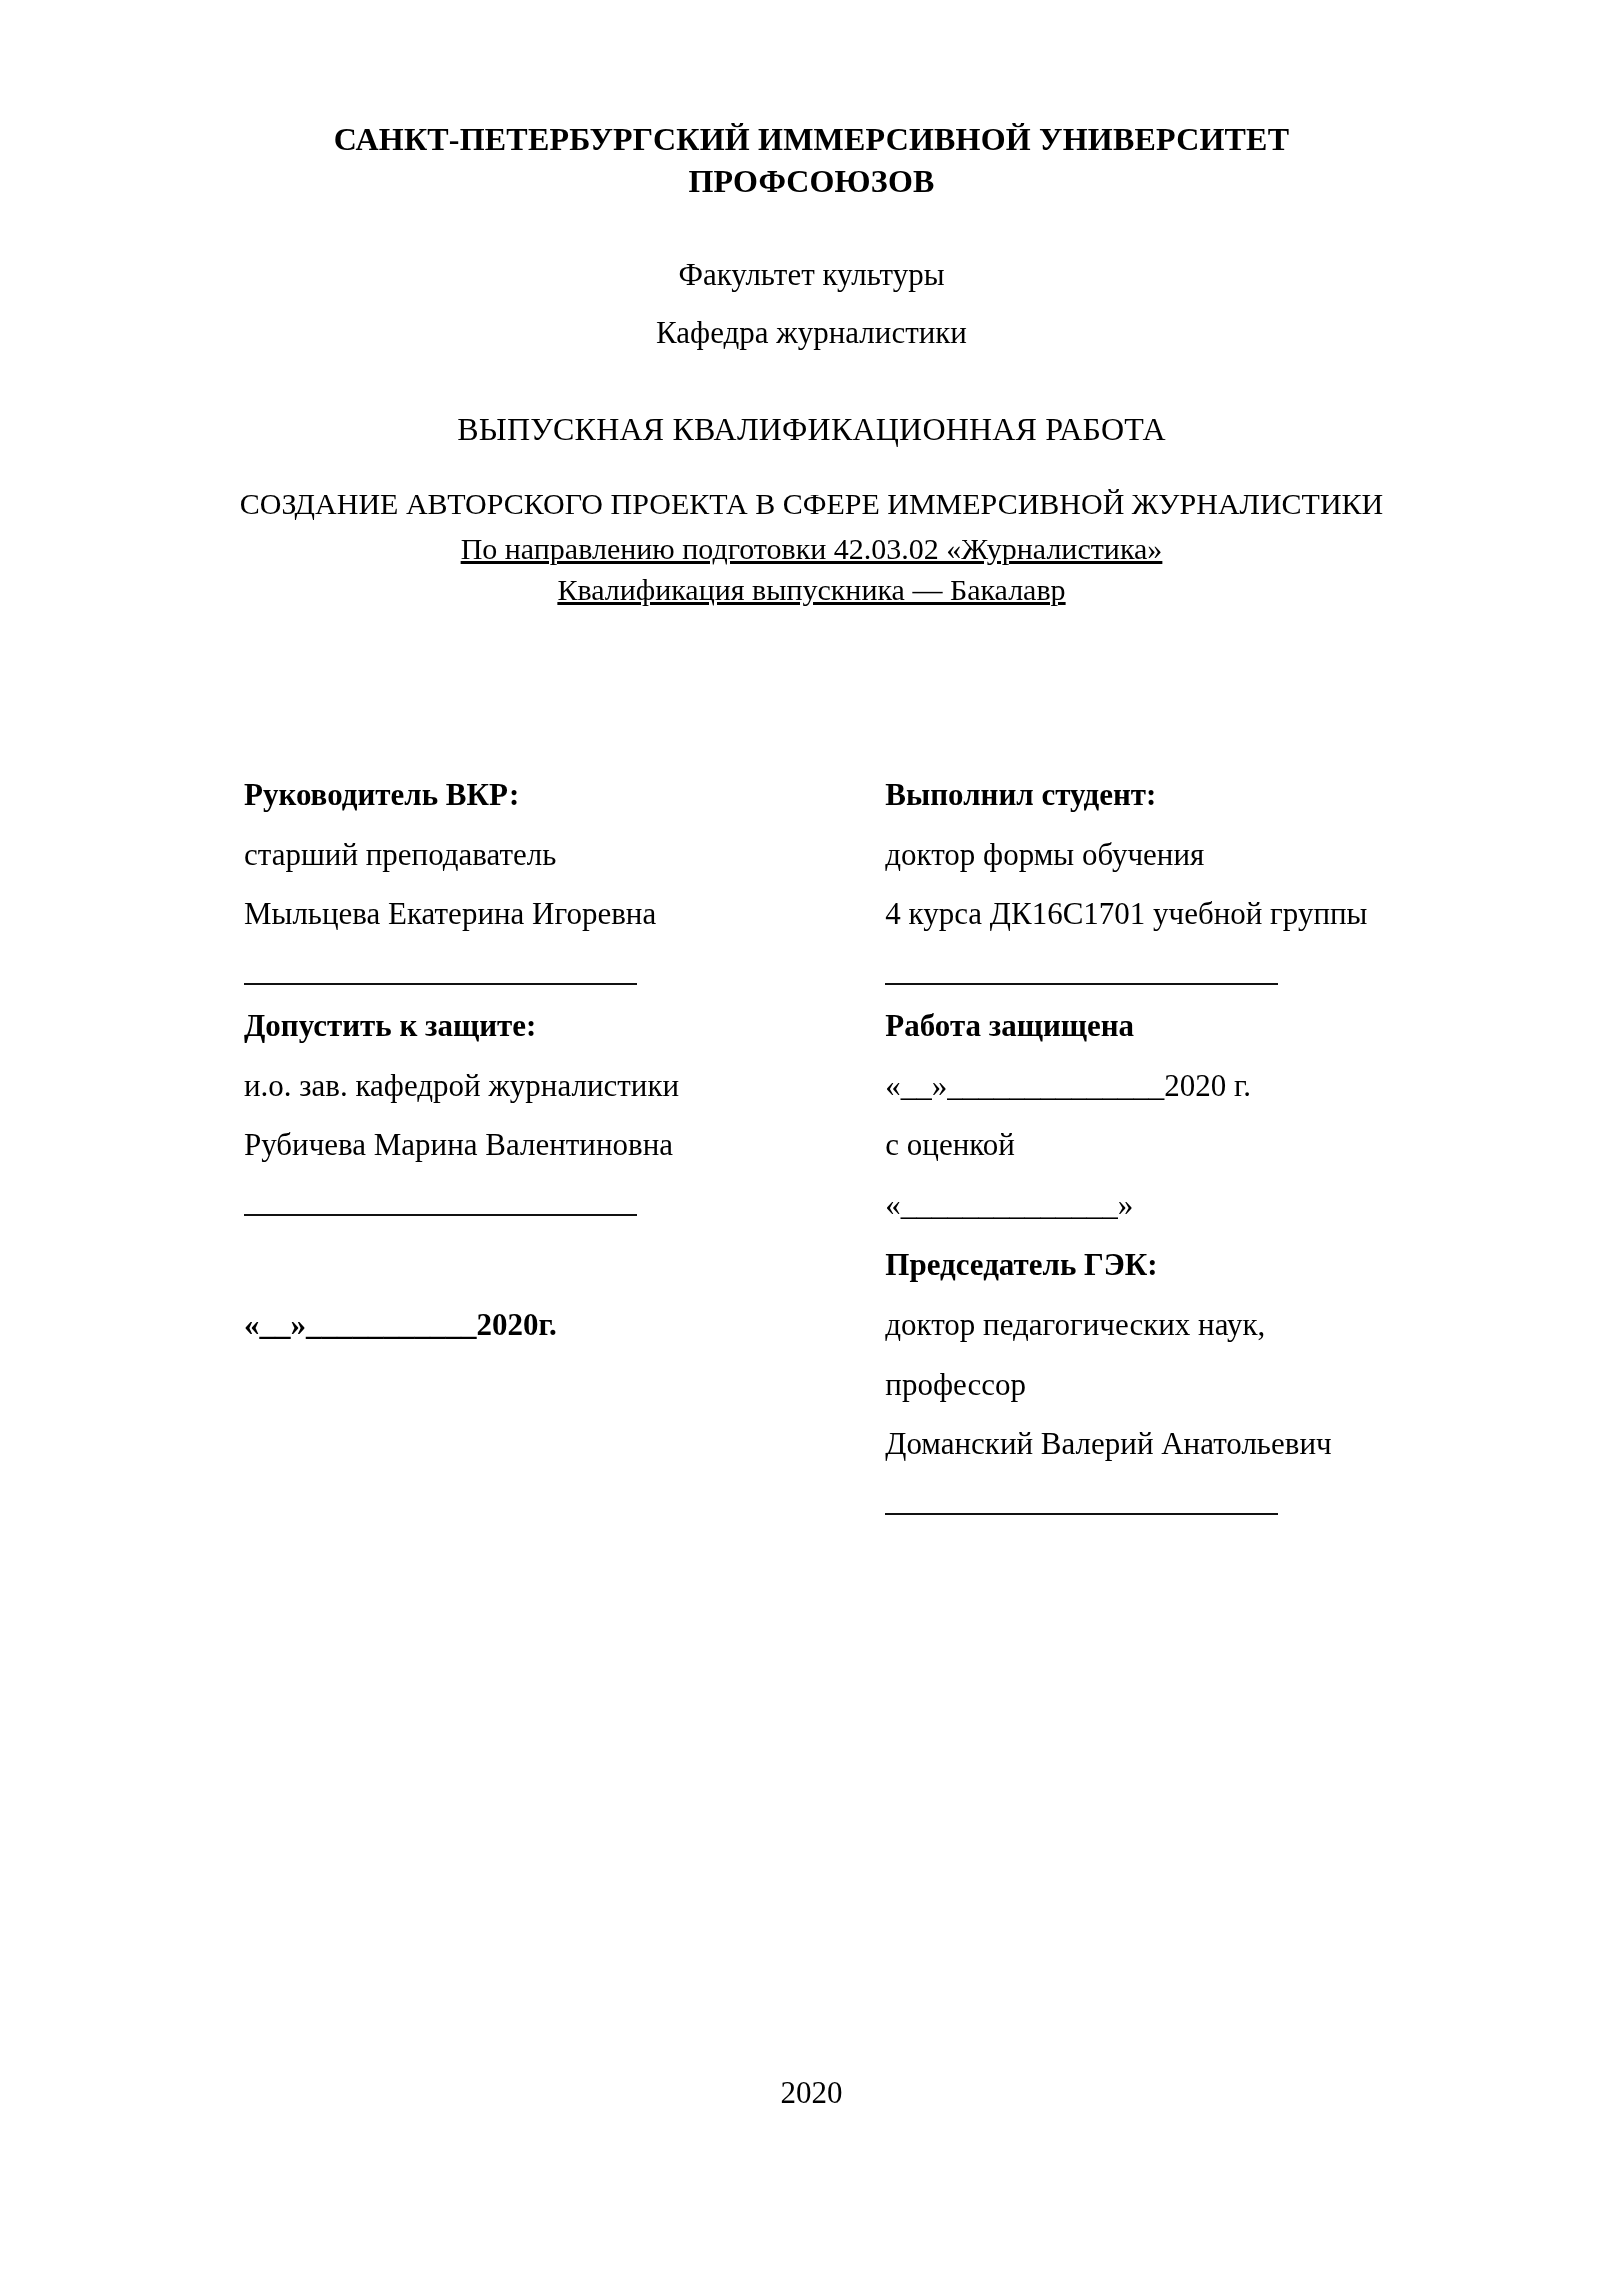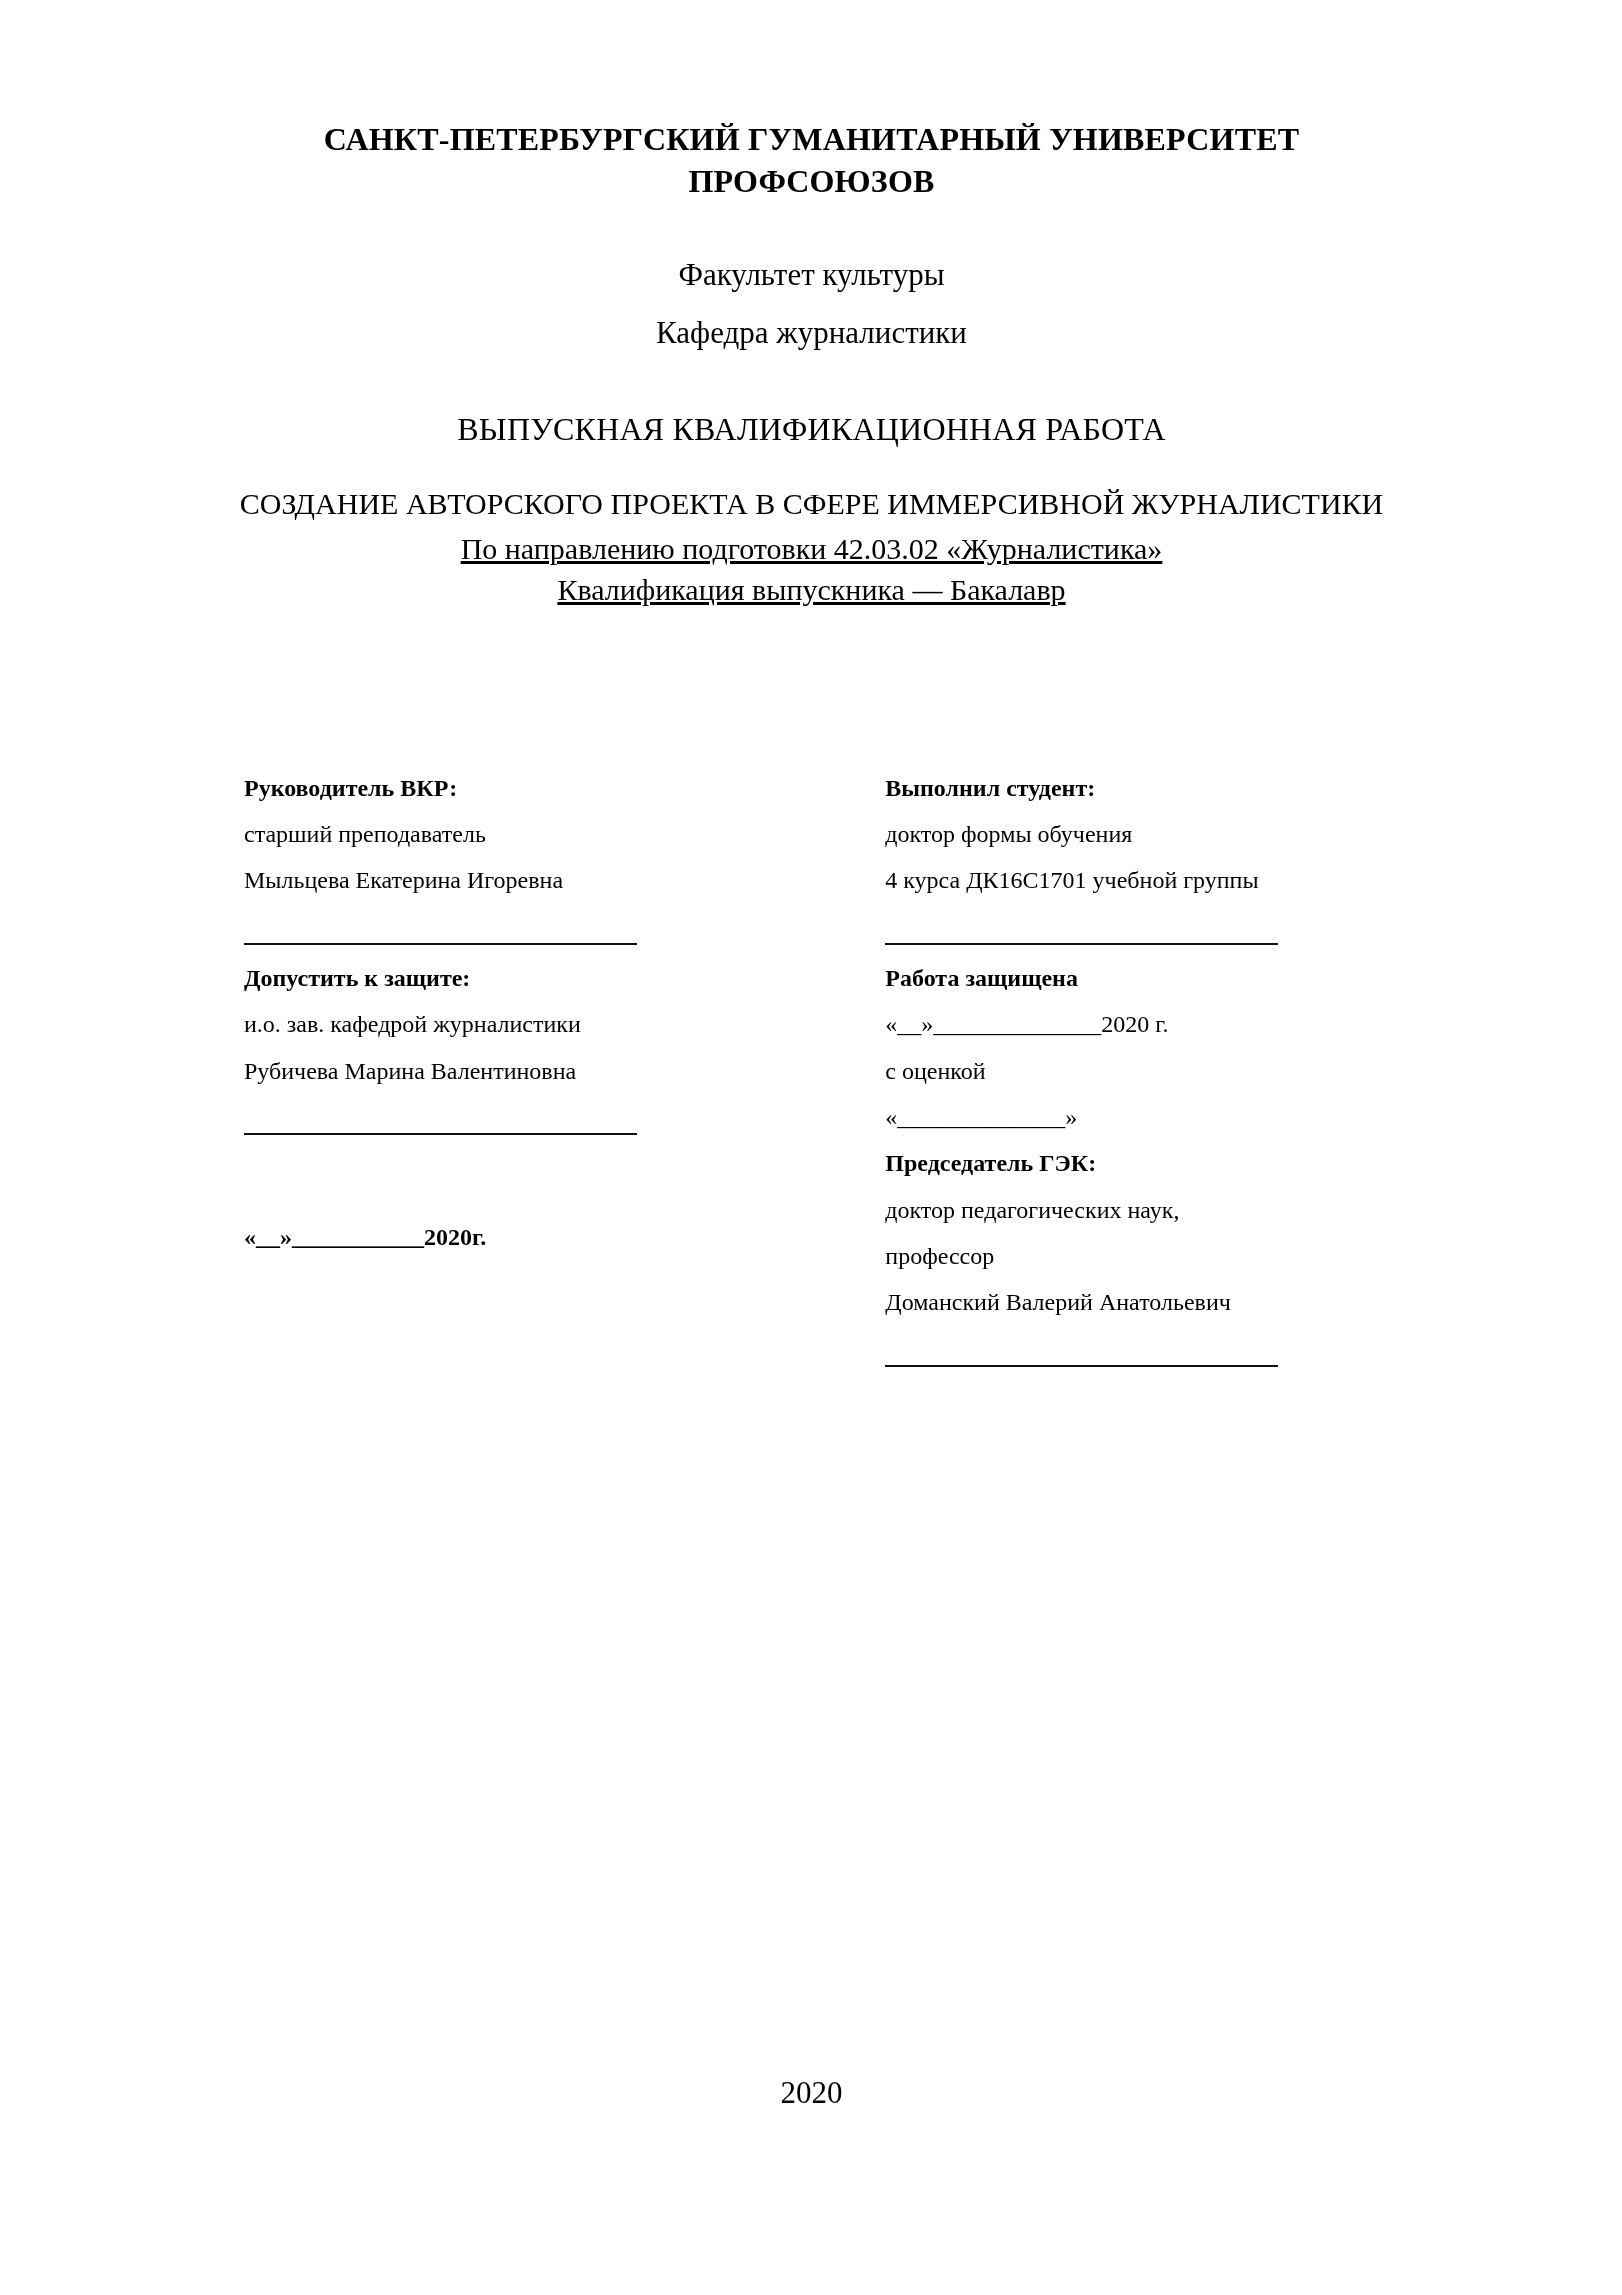--- a/index.html
+++ b/index.html
@@ -74,21 +74,21 @@
   }
   .col-left {
     width: 628px;
     flex: 0 0 628px;
   }
   .col-right {
     flex: 1 1 auto;
     padding-left: 13.3px;
   }
   .line-row {
-    font-size: 24px;
+    font-size: 31px;
     line-height: 1.93;
     white-space: nowrap;
   }
   .line-row.bold {
     font-weight: bold;
   }
   .rule {
     display: inline-block;
     border-bottom: 2.4px solid #111;
     width: 393px;
@@ -111,21 +111,21 @@
     text-align: center;
     font-size: 31px;
     line-height: 1.34;
   }
 </style>
 </head>
 <body>
 
 <div class="page">
 
-  <div class="univ-title">САНКТ-ПЕТЕРБУРГСКИЙ ГУМАНИТАРНЫЙ УНИВЕРСИТЕТ ПРОФСОЮЗОВ</div>
+  <div class="univ-title">САНКТ-ПЕТЕРБУРГСКИЙ ИММЕРСИВНОЙ УНИВЕРСИТЕТ ПРОФСОЮЗОВ</div>
 
   <div class="faculty-block">
     <div>Факультет культуры</div>
     <div>Кафедра журналистики</div>
   </div>
 
   <div class="work-type">ВЫПУСКНАЯ КВАЛИФИКАЦИОННАЯ РАБОТА</div>
 
   <div class="work-title">СОЗДАНИЕ АВТОРСКОГО ПРОЕКТА В СФЕРЕ ИММЕРСИВНОЙ ЖУРНАЛИСТИКИ</div>
 

